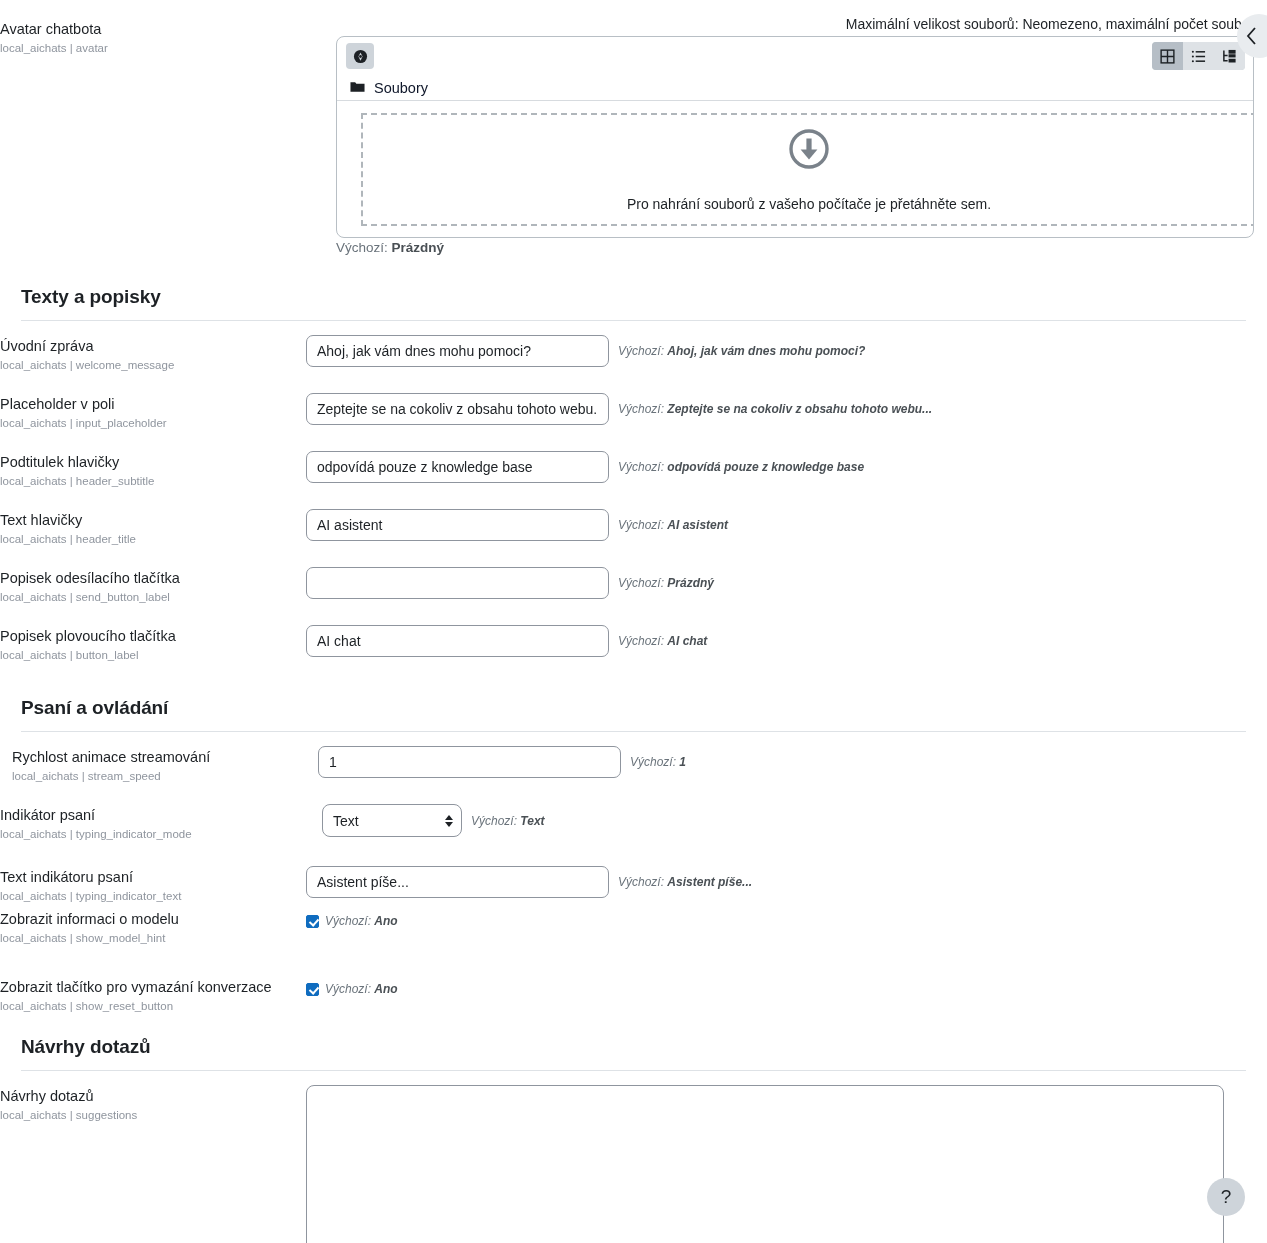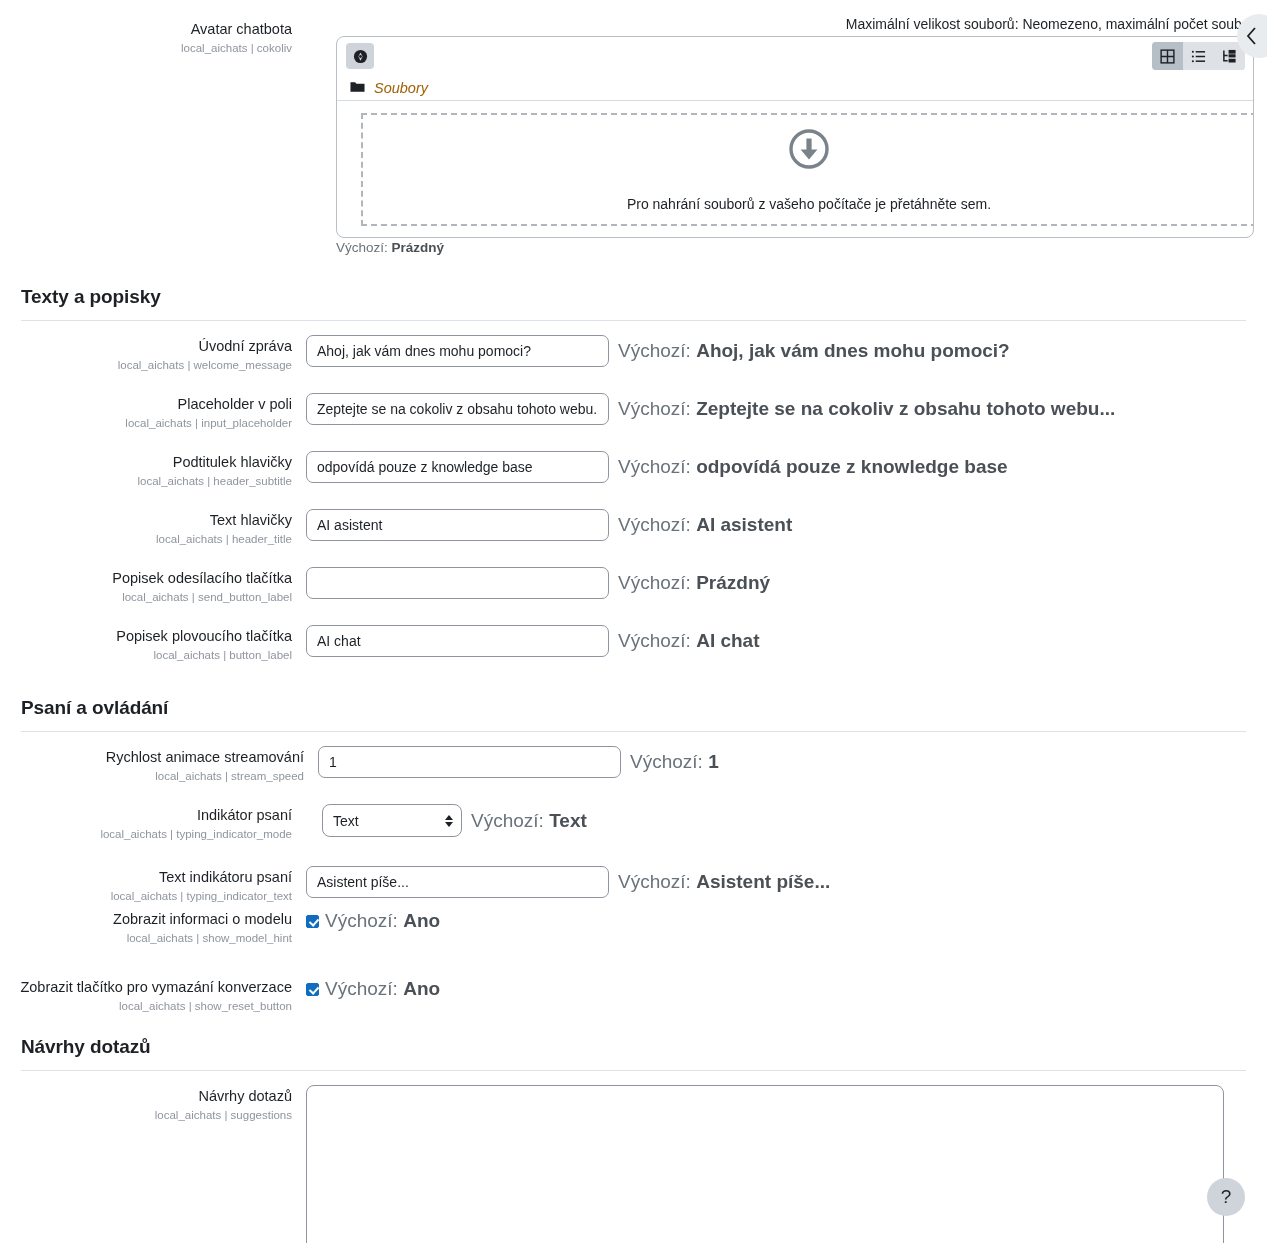--- a/index.html
+++ b/index.html
@@ -12,21 +12,21 @@
     color: #1d2125;
     overflow: hidden;
   }
   .page { position: relative; width: 1267px; height: 1243px; }
 
   
   .row { display: flex; align-items: flex-start; width: 100%; }
   .label-col {
     width: 306px;
     flex: 0 0 306px;
-    text-align: right;
+    text-align: left;
     padding-right: 14px;
     padding-top: 2px;
   }
   .label-main {
     font-size: 14.5px;
     line-height: 19px;
     color: #1d2125;
     display: block;
   }
   .label-sub {
@@ -88,26 +88,27 @@
     background: #fff;
     resize: none;
     font-size: 14px;
     font-family: "Liberation Sans", sans-serif;
     padding: 8px 10px;
     outline: none;
   }
 
   
   .default-note {
-    font-size: 19px;
+    font-size: 12px;
     color: #6a737b;
     padding-left: 9px;
     padding-top: 7px;
     white-space: nowrap;
     line-height: 18px;
+    font-style: italic;
   }
   .default-note b { color: #4a5055; font-weight: bold; }
   .default-note.tight { padding-top: 8px; }
 
   
   .cb-line { display: flex; align-items: flex-start; padding-top: 3px; }
   .cb {
     width: 13px; height: 13px;
     border-radius: 2px;
     background: #0f6cbf;
@@ -197,25 +198,24 @@
   }
   .fm-view-btn.active { background: #b6bec6; }
   .fm-crumb {
     height: 26px;
     display: flex; align-items: center;
     padding-left: 13px;
     border-bottom: 1px solid #d7dbdf;
   }
   .fm-crumb .folder { margin-right: 9px; display: block; }
   .fm-crumb a {
-    color: #a16207;
+    color: #0f172a;
     font-size: 14.5px;
     text-decoration: none;
     cursor: pointer;
-    font-style: italic;
   }
   .fm-drop {
     position: absolute;
     left: 24px; top: 76px;
     width: 896px; height: 113px;
     border: 2px dashed #b0b6bb;
     display: flex;
     flex-direction: column;
     align-items: center;
     justify-content: center;
@@ -260,21 +260,21 @@
   }
 </style>
 </head>
 <body>
 
 <div class="page">
 
   <div class="row" style="position:absolute; left:0; top:18px; width:336px;">
     <div class="label-col">
       <span class="label-main">Avatar chatbota</span>
-      <span class="label-sub">local_aichats | cokoliv</span>
+      <span class="label-sub">local_aichats | avatar</span>
     </div>
   </div>
 
   <div class="fm-maxsize">Maximální velikost souborů: Neomezeno, maximální počet souborů:</div>
 
   <div class="fm-box">
     <div class="fm-toolbar">
 
       <div class="fm-add" title="Přidat...">
         <svg width="15" height="15" viewBox="0 0 16 16">

